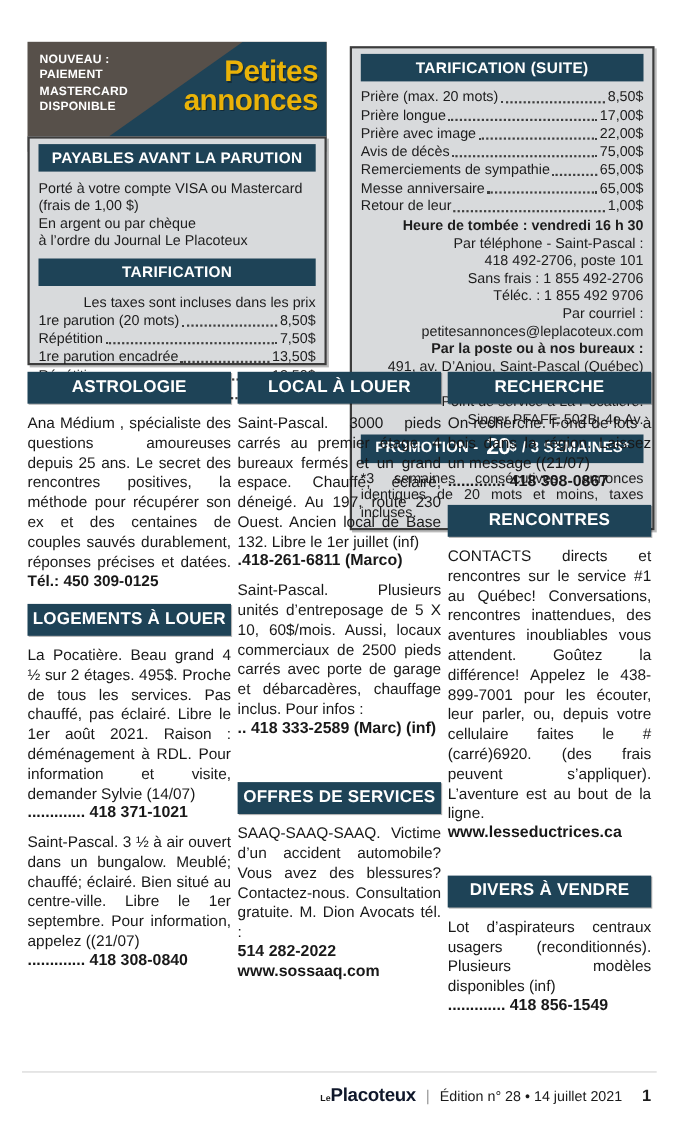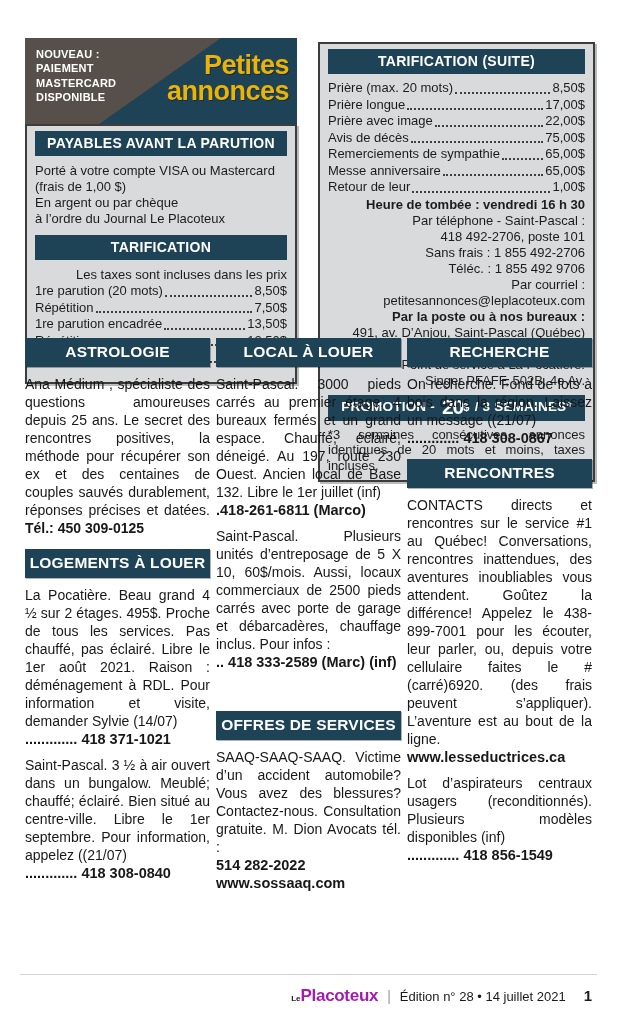--- a/index.html
+++ b/index.html
@@ -14,21 +14,21 @@
   
   .brand-box { position:absolute; left:25px; top:38px; width:272px; height:100px; background:#57504a; }
   .brand-tri { position:absolute; inset:0; background:#1e4357; clip-path:polygon(72% 0, 100% 0, 100% 100%, 20% 100%); }
   .badge { position:absolute; top:9px; left:11px; z-index:2; color:#ffffff; font-weight:bold; font-size:11px; line-height:1.3; letter-spacing:.2px; }
   .brand-title { position:absolute; right:8px; top:14px; z-index:2; text-align:right; color:#eab308; font-weight:bold; font-size:27px; line-height:.98; letter-spacing:-.5px; text-shadow:1px 1px 0 rgba(0,0,0,.35); }
 
   
   .panel { background:#d8dadc; border:2px solid #3c3c3c; box-shadow:2px 2px 0 rgba(60,60,60,.35); }
   .bar { background:#1e4357; color:#ffffff; font-weight:bold; text-align:center; font-size:14px; padding:4px 0 5px; letter-spacing:.3px; }
 
-  .payables-box { position:absolute; left:25px; top:124px; width:272px; height:260px; padding:5px 8px 6px; }
+  .payables-box { position:absolute; left:25px; top:124px; width:272px; height:208px; padding:5px 8px 6px; }
   .center-lines { text-align:left; font-size:13px; line-height:16px; margin:7px 0 8px; }
   .note { font-size:13px; line-height:16px; margin-top:7px;text-align:right; }
   .price-row { display:flex; align-items:flex-end; font-size:13px; line-height:16.5px; }
   .pr-dots { flex:1; border-bottom:2px dotted #3f3f3f; margin:0 2px 3px; }
 
   .suite-box { position:absolute; left:318px; top:42px; width:277px; padding:5px 8px 7px; }
   .suite-rows { margin:6px 0 1px; }
   .c13 { text-align:right; font-size:13px; line-height:16px; }
   .b { font-weight:bold; }
 
@@ -45,21 +45,21 @@
   .mt-md { margin-top:30px; }
   .mt-lg { margin-top:40px; }
   .ad { font-size:14px; line-height:18px; text-align:justify; margin-top:8px; color:#181818; }
   .ad .tail { font-weight:bold; }
   .phone { font-weight:bold; font-size:14.5px; line-height:18px; }
 
   
   .footer-rule { position:absolute; left:20px; right:20px; top:974px; border-top:1px solid #d2d2d2; }
   .footer { position:absolute; left:25px; right:25px; top:986px; display:flex; align-items:baseline; justify-content:flex-end; }
   .brand-prefix { font-size:8px; font-weight:bold; color:#1a1a1a; }
-  .brand-name { font-size:17px; font-weight:bold; letter-spacing:-.3px; color:#a21caf; }
+  .brand-name { font-size:17px; font-weight:bold; letter-spacing:-.3px; color:#0f172a; }
   .footer-sep { color:#9a9a9a; margin:0 9px; font-size:14px; font-weight:normal; }
   .edition { font-size:13px; color:#1a1a1a; }
   .page-num { font-weight:bold; font-size:15px; margin-left:18px; }
 </style>
 </head>
 <body>
 
 <div class="page">
 
   <div class="brand-box">
@@ -219,20 +219,21 @@
         <div>On recherche. Fond de lots à bois dans la région. Laissez un message ((21/07)</div>
         <div class="phone">............. 418 308-0867</div>
       </div>
 
       <div class="sec-bar mt">RENCONTRES</div>
       <div class="ad">
         <div>CONTACTS directs et rencontres sur le service #1 au Québec! Conversations, rencontres inattendues, des aventures inoubliables vous attendent. Goûtez la différence! Appelez le 438-899-7001 pour les écouter, leur parler, ou, depuis votre cellulaire faites le #(carré)6920. (des frais peuvent s’appliquer). L’aventure est au bout de la ligne.</div>
         <div class="phone">www.lesseductrices.ca</div>
       </div>
 
+      <div class="sec-bar mt-md">DIVERS À VENDRE</div>
       <div class="ad">
         <div>Lot d’aspirateurs centraux usagers (reconditionnés). Plusieurs modèles disponibles (inf)</div>
         <div class="phone">............. 418 856-1549</div>
       </div>
     </div>
 
   </div>
 
   <div class="footer-rule"></div>
   <div class="footer">

